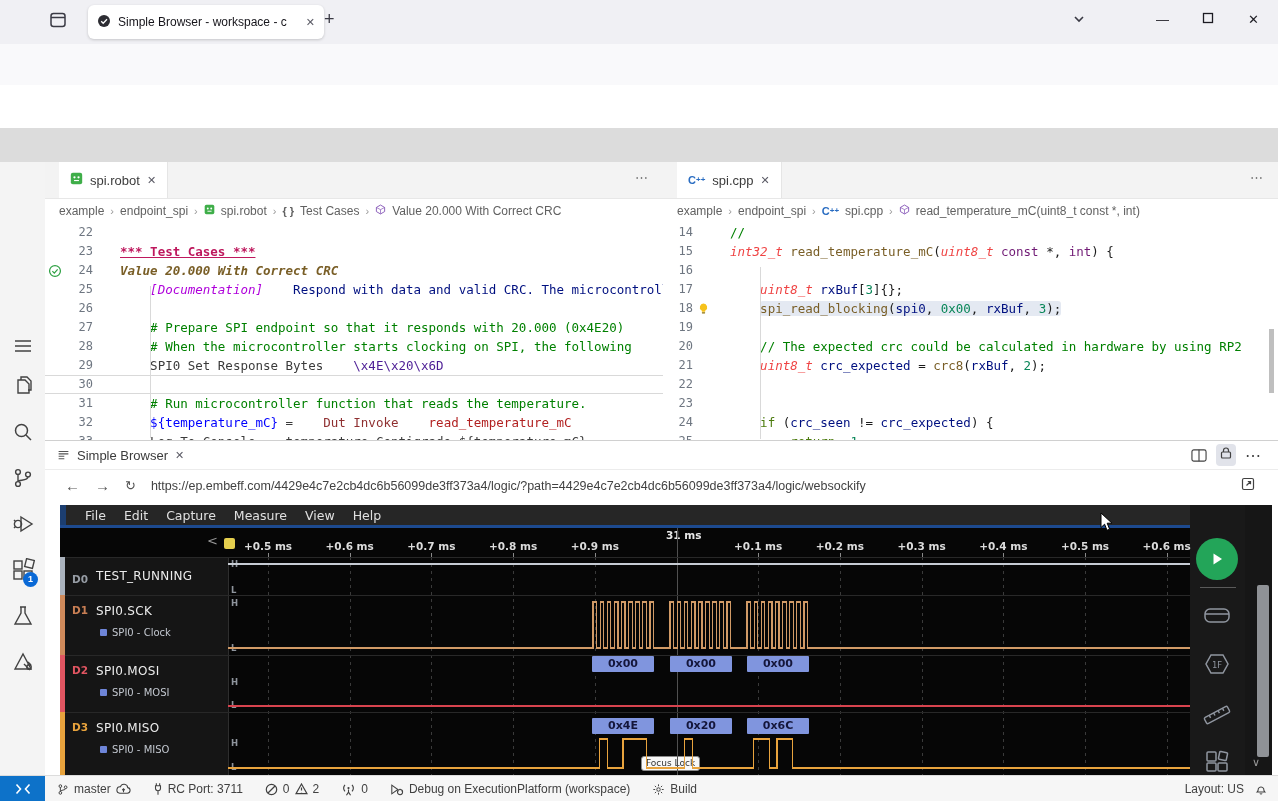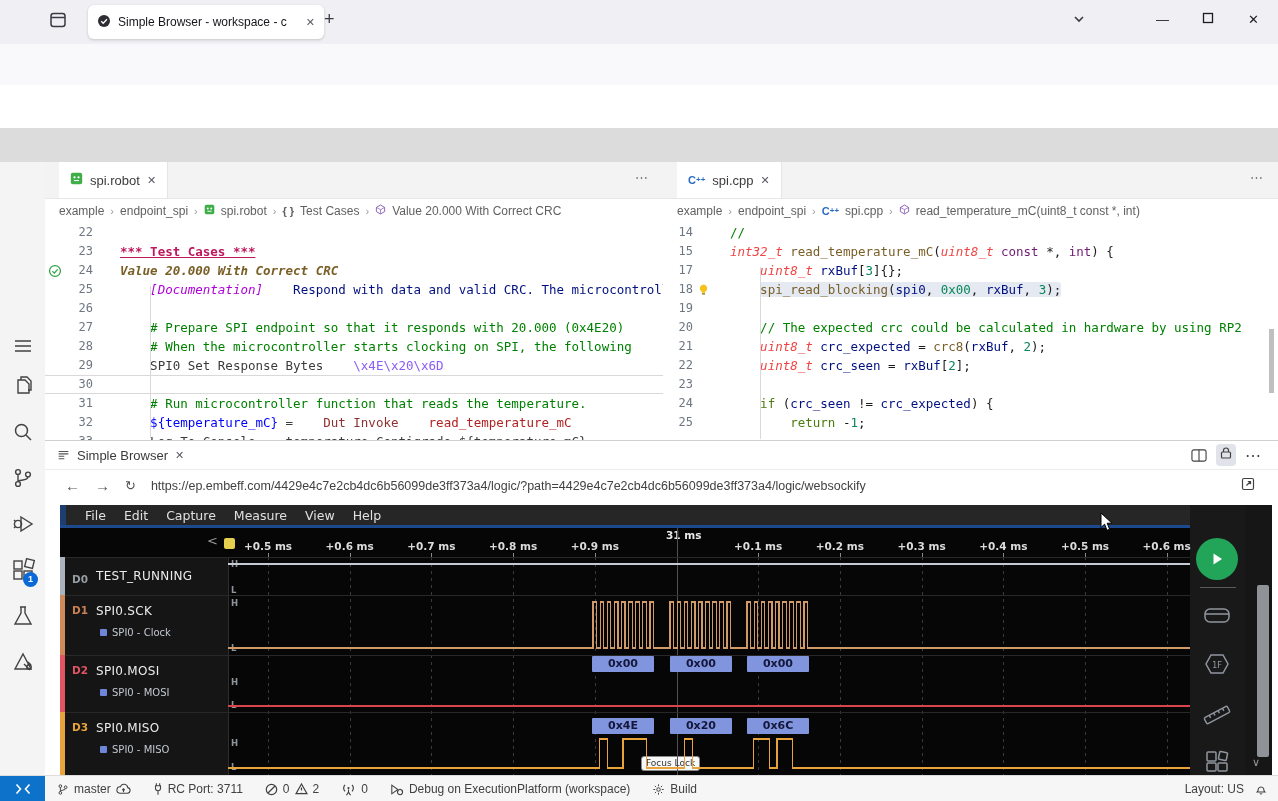--- a/index.html
+++ b/index.html
@@ -71,21 +71,21 @@
   .iguide{position:absolute;width:1px;background:#d9d9d9;}
   .sdeco{position:absolute;right:4px;top:106px;width:5px;height:64px;background:#bfbfbf;}
 
   .tk-sec{color:#be185d;font-weight:bold;text-decoration:underline;}
   .tk-test{color:#795e26;font-style:italic;font-weight:bold;}
   .tk-doc{color:#af00db;font-style:italic;}
   .tk-plain{color:#001080;}
   .tk-com{color:#008000;}
   .tk-def{color:#3b3b3b;}
   .tk-str{color:#b22222;}
-  .tk-esc{color:#8b5cf6;}
+  .tk-esc{color:#4c1d95;}
   .tk-varb{color:#0000ff;}
   .tk-kw2{color:#8f3031;}
   .tk-kw{color:#701a75;}
   .tk-ctl{color:#4d7c0f;}
   .tk-type{color:#ef4444;font-style:italic;}
   .tk-fn{color:#795e26;}
   .tk-var{color:#001080;}
   .tk-num{color:#098658;}
 
   
@@ -385,29 +385,30 @@
             <path d="M8 1.5L14 5v6l-6 3.5L2 11V5z"></path>
             <path d="M2 5l6 3.2L14 5M8 8.2v6" stroke-width="1"></path>
           </svg></span>
       <span>read_temperature_mC(uint8_t const *, int)</span>
     </div>
     <div class="code" id="code-right">
       <div class="iguide" style="left:97px;top:44px;height:172px"></div>
       <div class="sdeco"></div>
     <div class="code-line"><span class="gut"><span class="lnum">14</span><span class="gicon"></span><span class="gpad"></span></span><span class="lc"><span class="tk-com">//</span></span></div>
         <div class="code-line"><span class="gut"><span class="lnum">15</span><span class="gicon"></span><span class="gpad"></span></span><span class="lc"><span class="tk-type">int32_t</span><span> </span><span class="tk-fn">read_temperature_mC</span><span>(</span><span class="tk-type">uint8_t</span><span> </span><span class="tk-kw">const</span><span> *, </span><span class="tk-kw">int</span><span>) {</span></span></div>
+        <div class="code-line"><span class="gut"><span class="lnum">16</span><span class="gicon"></span><span class="gpad"></span></span><span class="lc"></span></div>
         <div class="code-line"><span class="gut"><span class="lnum">17</span><span class="gicon"></span><span class="gpad"></span></span><span class="lc"><span>    </span><span class="tk-type">uint8_t</span><span> </span><span class="tk-var">rxBuf</span><span>[</span><span class="tk-num">3</span><span>]{};</span></span></div>
         <div class="code-line"><span class="gut"><span class="lnum">18</span><span class="gicon"><svg width="13" height="13" viewBox="0 0 16 16">
                 <path d="M8 2a4.5 4.5 0 0 1 2.6 8.2c-.4.3-.6.6-.6 1V12H6v-.8c0-.4-.2-.7-.6-1A4.5 4.5 0 0 1 8 2z" fill="#f6c21c"></path>
                 <rect x="6" y="12.5" width="4" height="1.6" rx=".5" fill="#8a6d00"></rect>
               </svg></span><span class="gpad"></span></span><span class="lc"><span>    </span><span class="hlbox"><span class="tk-fn">spi_read_blocking</span><span>(</span><span class="tk-var">spi0</span><span>, </span><span class="tk-num">0x00</span><span>, </span><span class="tk-var">rxBuf</span><span>, </span><span class="tk-num">3</span><span>);</span></span></span></div>
         <div class="code-line"><span class="gut"><span class="lnum">19</span><span class="gicon"></span><span class="gpad"></span></span><span class="lc"></span></div>
         <div class="code-line"><span class="gut"><span class="lnum">20</span><span class="gicon"></span><span class="gpad"></span></span><span class="lc"><span>    </span><span class="tk-com">// The expected crc could be calculated in hardware by using RP2</span></span></div>
         <div class="code-line"><span class="gut"><span class="lnum">21</span><span class="gicon"></span><span class="gpad"></span></span><span class="lc"><span>    </span><span class="tk-type">uint8_t</span><span> </span><span class="tk-var">crc_expected</span><span> = </span><span class="tk-fn">crc8</span><span>(</span><span class="tk-var">rxBuf</span><span>, </span><span class="tk-num">2</span><span>);</span></span></div>
-        <div class="code-line"><span class="gut"><span class="lnum">22</span><span class="gicon"></span><span class="gpad"></span></span><span class="lc"><span>    </span><span class="tk-type">uint8_t</span><span> </span><span class="tk-var">crc_seen</span><span> = </span><span class="tk-var">rxBuf</span><span>[</span><span class="tk-num">2</span><span>];</span></span></div>
+        <div class="code-line"><span class="gut"><span class="lnum">22</span><span class="gicon"></span><span class="gpad"></span></span></div>
         <div class="code-line"><span class="gut"><span class="lnum">23</span><span class="gicon"></span><span class="gpad"></span></span><span class="lc"></span></div>
         <div class="code-line"><span class="gut"><span class="lnum">24</span><span class="gicon"></span><span class="gpad"></span></span><span class="lc"><span>    </span><span class="tk-ctl">if</span><span> (</span><span class="tk-var">crc_seen</span><span> != </span><span class="tk-var">crc_expected</span><span>) {</span></span></div>
         <div class="code-line"><span class="gut"><span class="lnum">25</span><span class="gicon"></span><span class="gpad"></span></span><span class="lc"><span>        </span><span class="tk-ctl">return</span><span> -</span><span class="tk-num">1</span><span>;</span></span></div>
       </div>
   </div>
 
   <div class="panel">
     <div class="ptabs">
       <div class="ptab">
         <svg width="13" height="13" viewBox="0 0 16 16" stroke="#555" fill="none" stroke-width="1.3">

